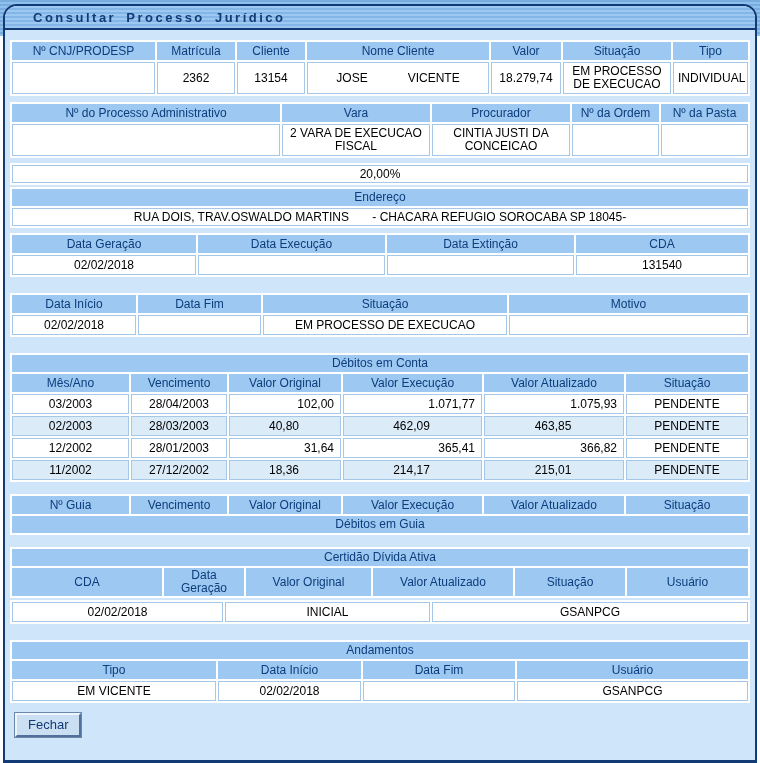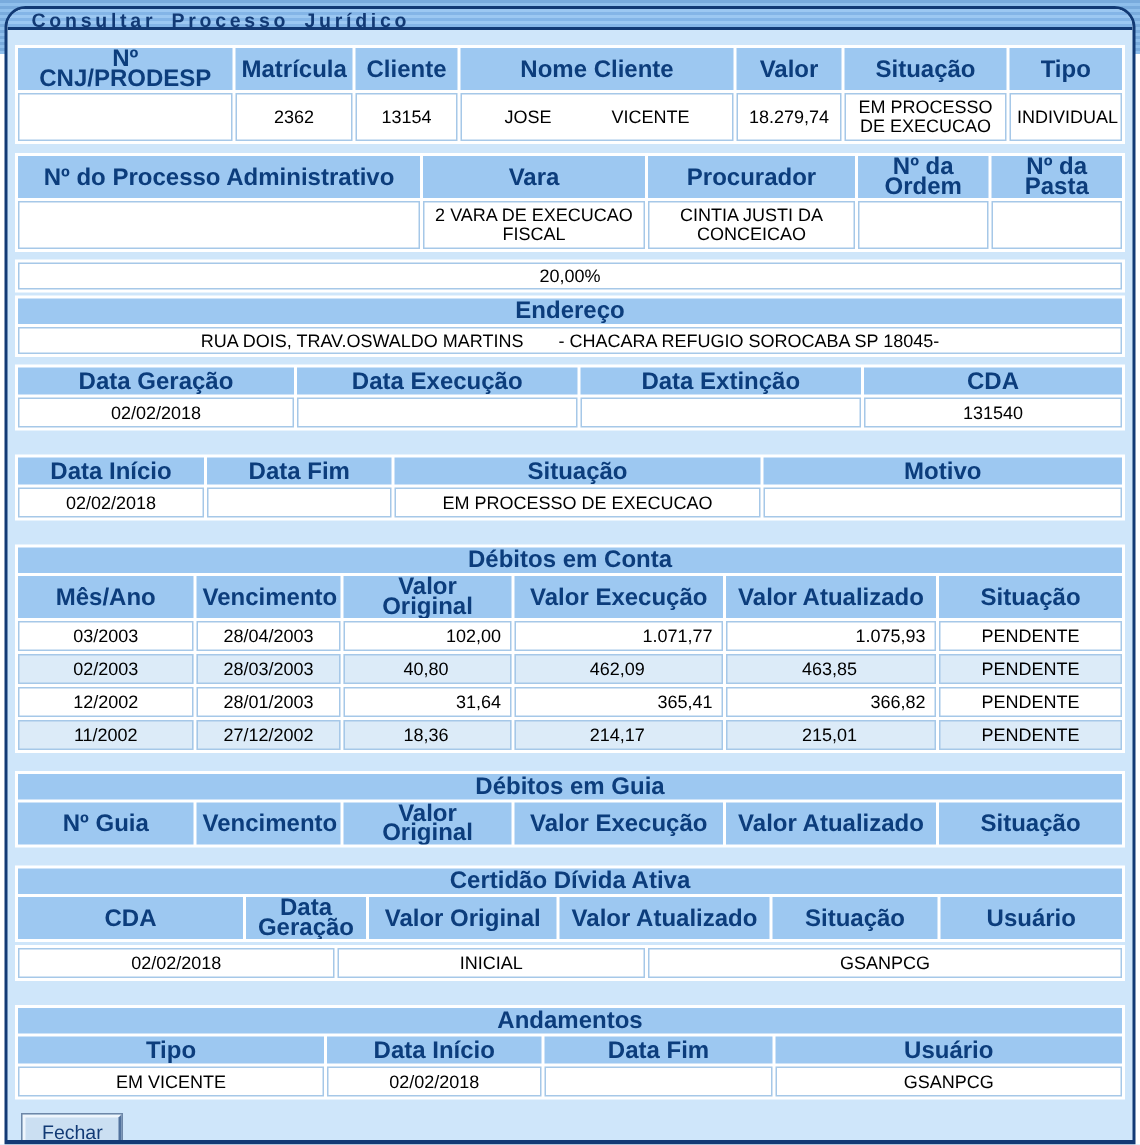--- a/index.html
+++ b/index.html
@@ -13,36 +13,36 @@
     position:absolute; top:0; left:0; right:0; height:36px;
     background:repeating-linear-gradient(#79abdd 0 2px, #8fbfec 2px 4px);
   }
   .window {
     position:absolute; top:4px; left:3px; right:3px; bottom:0;
     border:2px solid #123a75; border-bottom-width:3px;
     border-radius:14px 14px 0 0;
     background:#cfe6fa; overflow:hidden;
   }
   .titlebar {
-    height:14px; display:flex; padding-left:16px;
+    height:24px; display:flex; align-items:center; padding-left:28px;
     background:repeating-linear-gradient(#9cc8f2 0 2px, #84b5e7 2px 4px);
     border-bottom:2px solid #123a75;
   }
   .titlebar span {
     color:#123a75; font-size:13px; font-weight:bold;
     letter-spacing:2.5px; word-spacing:4px;
   }
   .content { padding:0 5px; }
   table {
     border-collapse:separate; border-spacing:2px;
     background:#ffffff; width:740px; table-layout:fixed;
     font-size:12px; line-height:13px;
   }
   th {
-    background:#9dc8f1; color:#0c3d7c; font-weight:bold; font-size:16px;
+    background:#9dc8f1; color:#0c3d7c; font-weight:normal; font-size:12px;
     text-align:center; height:18px; padding:1px 4px; overflow:hidden;
   }
   th.sec { height:17px; }
   td {
     background:#ffffff; border:1px solid #a6c8e8; color:#000;
     text-align:center; height:20px; padding:1px 4px; overflow:hidden;
   }
   tr.alt td { background:#dcebf8;text-align:center; }
   td.num { text-align:right; padding-right:6px; }
   td.pre, th.pre { white-space:pre; }
@@ -260,30 +260,30 @@
       <colgroup>
           <col style="width:117px">
           <col style="width:96px">
           <col style="width:112px">
           <col style="width:139px">
           <col style="width:140px">
           <col style="width:122px">
         </colgroup>
       <tbody>
           <tr>
-            <th class="sec" colspan="6">Débitos em Guia</th>
-          </tr>
-      <tr>
         <th>Nº Guia</th>
         <th>Vencimento</th>
         <th>Valor Original</th>
         <th>Valor Execução</th>
         <th>Valor Atualizado</th>
         <th>Situação</th>
       </tr>
+      <tr>
+            <th class="sec" colspan="6">Débitos em Guia</th>
+          </tr>
     </tbody>
       </table>
 
     
     <table class="mt12">
       <colgroup>
           <col style="width:150px">
           <col style="width:80px">
           <col style="width:125px">
           <col style="width:140px">

